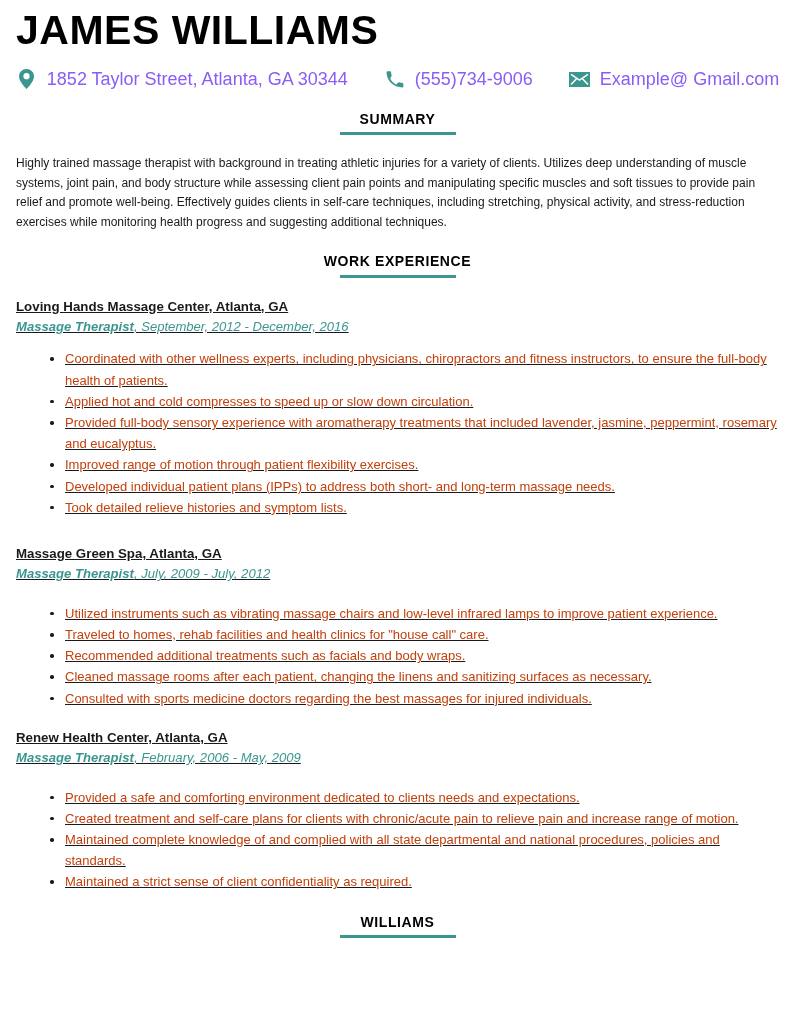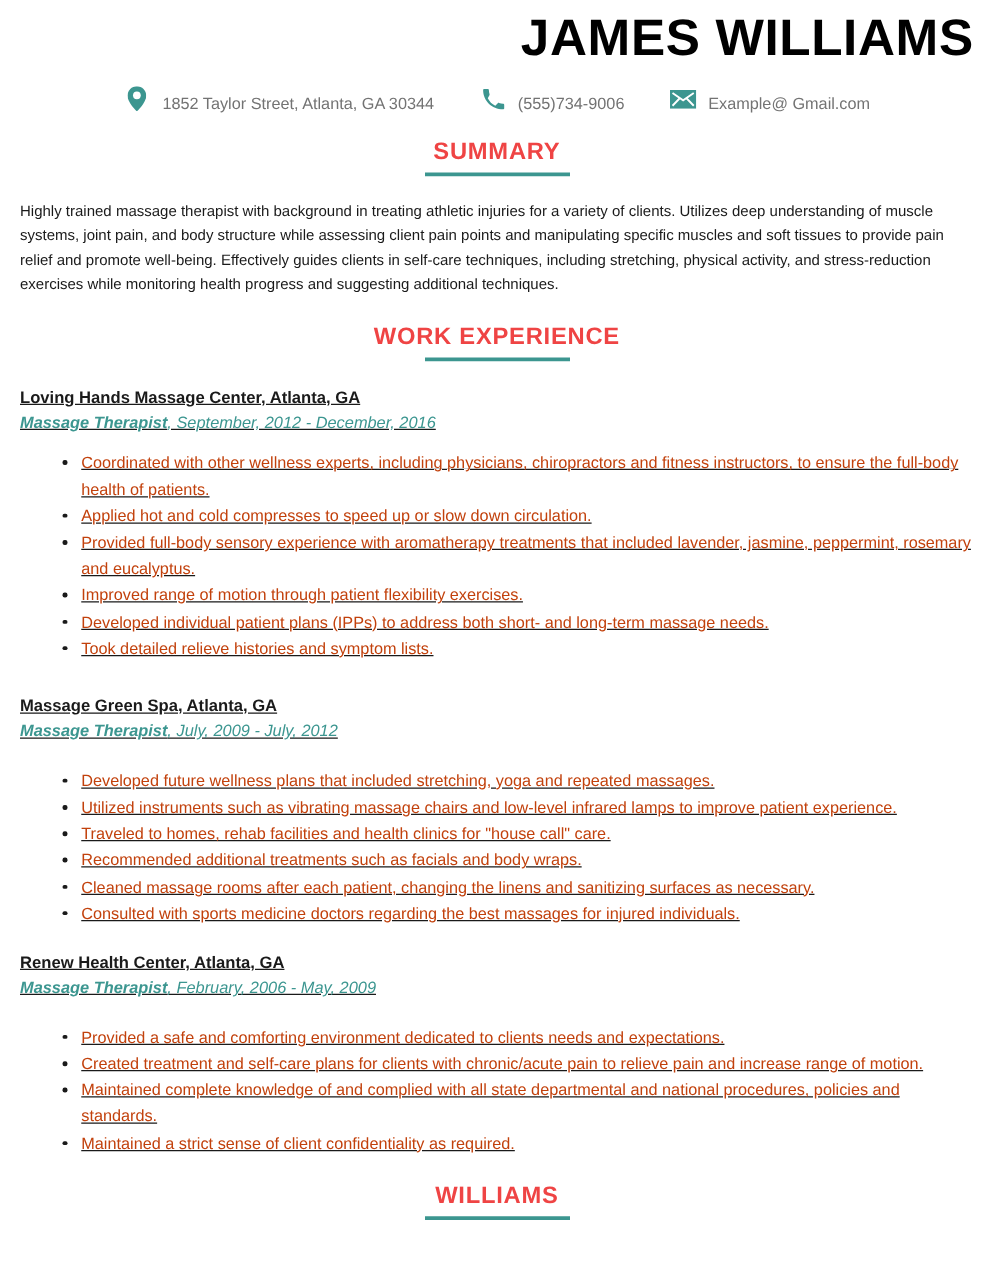--- a/index.html
+++ b/index.html
@@ -17,65 +17,65 @@
   .page {
     position: relative;
     width: 795px;
     height: 1024px;
     box-sizing: border-box;
     padding: 0 16px;
   }
 
   
   .name {
-    text-align: right;
+    text-align: left;
     font-size: 41px;
     font-weight: 700;
     letter-spacing: 0.5px;
     color: #000000;
     line-height: 1;
     padding-top: 10px;
     margin: 0;
     font-family: "Liberation Sans", sans-serif;
   }
   .contact-row {
     display: flex;
     justify-content: center;
     align-items: center;
     gap: 0;
     margin-top: 17px;
   }
   .contact-item {
     display: flex;
     align-items: flex-end;
-    font-size: 13px;
-    color: #737373;
+    font-size: 18px;
+    color: #8b5cf6;
     white-space: nowrap;
   }
   .contact-item .c-icon {
     display: inline-flex;
     align-items: center;
     justify-content: center;
     width: 22px;
     height: 22px;
     margin-right: 9px;
     flex: 0 0 auto;
   }
   .contact-item + .contact-item { margin-left: 36px; }
 
   
   .section-head {
     text-align: center;
     margin-top: 22px;
   }
   .section-head .title {
-    font-size: 19px;
+    font-size: 14px;
     font-weight: 700;
     letter-spacing: 0.6px;
-    color: #ef4444;
+    color: #000000;
     line-height: 1.1;
   }
   .section-head .rule {
     width: 116px;
     height: 3px;
     background: #3c9690;
     margin: 5px auto 0 auto;
   }
 
   
@@ -204,21 +204,20 @@
 
   <div class="gap-lg"></div>
 
   <div class="job">
     <div class="job-company">Massage Green Spa, Atlanta, GA</div>
     <div class="job-meta">
       <span class="role">Massage Therapist</span><span>, July, 2009 - July, 2012</span>
     </div>
     <div class="gap-md"></div>
     <ul class="bullets">
-      <li>Developed future wellness plans that included stretching, yoga and repeated massages.</li>
       <li>Utilized instruments such as vibrating massage chairs and low-level infrared lamps to improve patient experience.</li>
       <li>Traveled to homes, rehab facilities and health clinics for "house call" care.</li>
       <li>Recommended additional treatments such as facials and body wraps.</li>
       <li>Cleaned massage rooms after each patient, changing the linens and sanitizing surfaces as necessary.</li>
       <li>Consulted with sports medicine doctors regarding the best massages for injured individuals.</li>
     </ul>
   </div>
 
   <div class="gap-md"></div>
 

